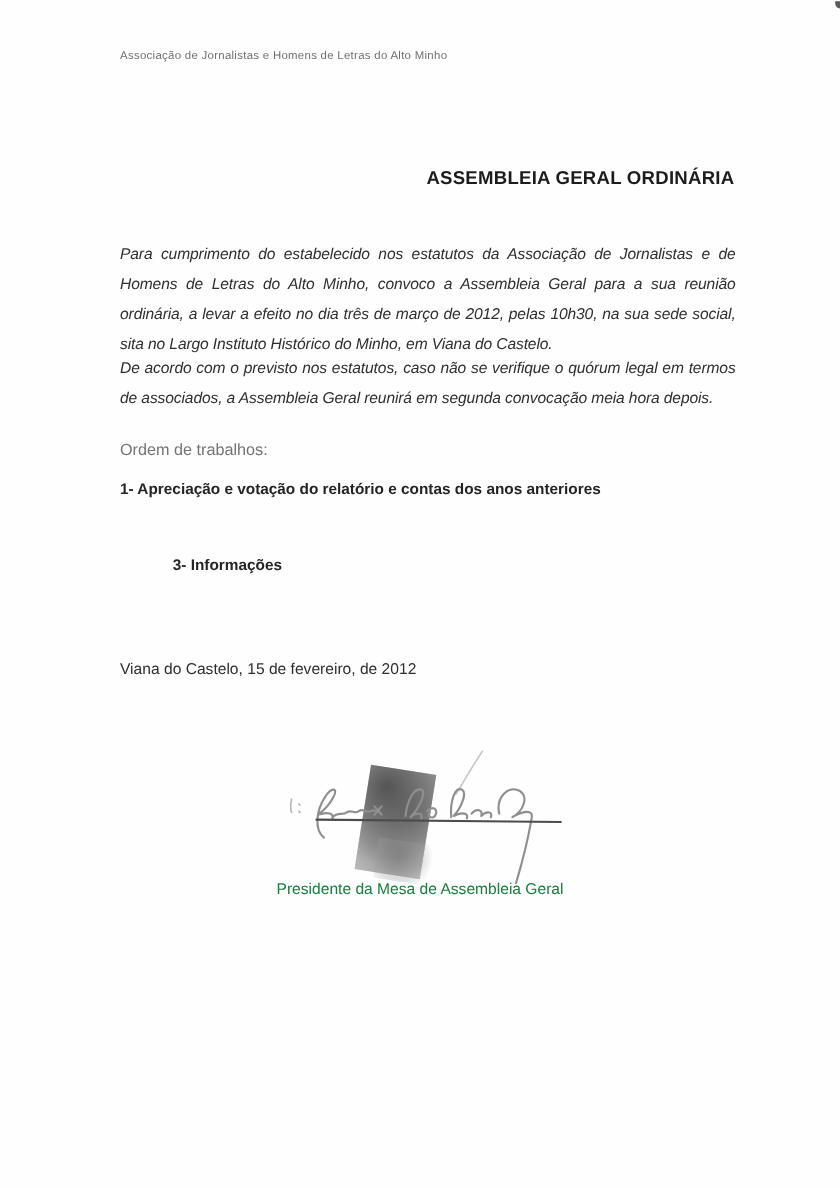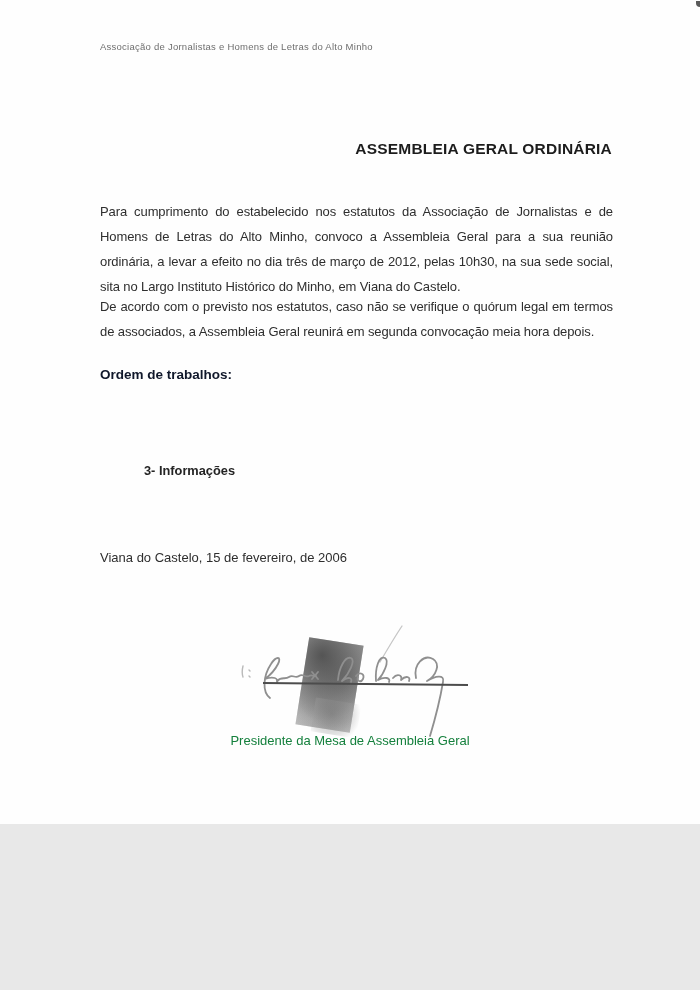--- a/index.html
+++ b/index.html
@@ -2,21 +2,21 @@
 <html><head>
 <meta charset="utf-8">
 <style>
   * { margin: 0; padding: 0; box-sizing: border-box; }
   html, body { background: #e8e8e8; }
   body { font-family: "Liberation Sans", "DejaVu Sans", sans-serif; }
 
   .page {
     position: relative;
     width: 700px;
-    height: 824px;
+    height: 990px;
     margin: 0 auto;
     background: #fefefe;
     overflow: hidden;
     color: #333;
   }
 
   .org-header {
     position: absolute;
     left: 100px; top: 41px;
     font-size: 9.5px;
@@ -37,30 +37,31 @@
 
   .paragraph {
     position: absolute;
     left: 100px;
     width: 513px;
     font-size: 13px;
     line-height: 25px;
     text-align: justify;
     letter-spacing: -0.1px;
     color: #2e2e2e;
+    font-style: italic;
   }
   .para-1 { top: 199px; }
   .para-2 { top: 294px; }
 
   .agenda-heading {
     position: absolute;
     left: 100px; top: 367px;
     font-size: 13.5px;
-    font-weight: bold;
-    color: #0f172a;
+    font-weight: normal;
+    color: #737373;
   }
   .agenda-item {
     position: absolute;
     left: 100px;
     font-size: 12.8px;
     font-weight: bold;
     color: #242424;
   }
   .agenda-item-1 { top: 400px; }
   .agenda-item-2 { top: 432px; }
@@ -147,25 +148,26 @@
   <div class="corner-speck"></div>
 
   <div class="doc-title">ASSEMBLEIA GERAL ORDINÁRIA</div>
 
   <p class="paragraph para-1">Para cumprimento do estabelecido nos estatutos da Associação de Jornalistas e de Homens de Letras do Alto Minho, convoco a Assembleia Geral para a sua reunião ordinária, a levar a efeito no dia três de março de 2012, pelas 10h30, na sua sede social, sita no Largo Instituto Histórico do Minho, em Viana do Castelo.</p>
 
   <p class="paragraph para-2">De acordo com o previsto nos estatutos, caso não se verifique o quórum legal em termos de associados, a Assembleia Geral reunirá em segunda convocação meia hora depois.</p>
 
   <div class="agenda-heading">Ordem de trabalhos:</div>
 
+  <div class="agenda-item agenda-item-1">1- Apreciação e votação do relatório e contas dos anos anteriores</div>
 
 
   <div class="agenda-item agenda-item-3">3- Informações</div>
 
-  <div class="dateline">Viana do Castelo, 15 de fevereiro, de 2006</div>
+  <div class="dateline">Viana do Castelo, 15 de fevereiro, de 2012</div>
 
   <div class="stamp-smudge"></div>
   <div class="stamp-smudge-lower"></div>
 
   <svg class="signature-svg" viewBox="0 0 260 140" xmlns="http://www.w3.org/2000/svg">
 
     <g stroke="#b9b9b9" stroke-width="1.4" fill="none" stroke-linecap="round">
       <path d="M13,48 C12,52 12,56 13,59"></path>
       <path d="M19,52 l1,1 M19,58 l1,1"></path>
     </g>

